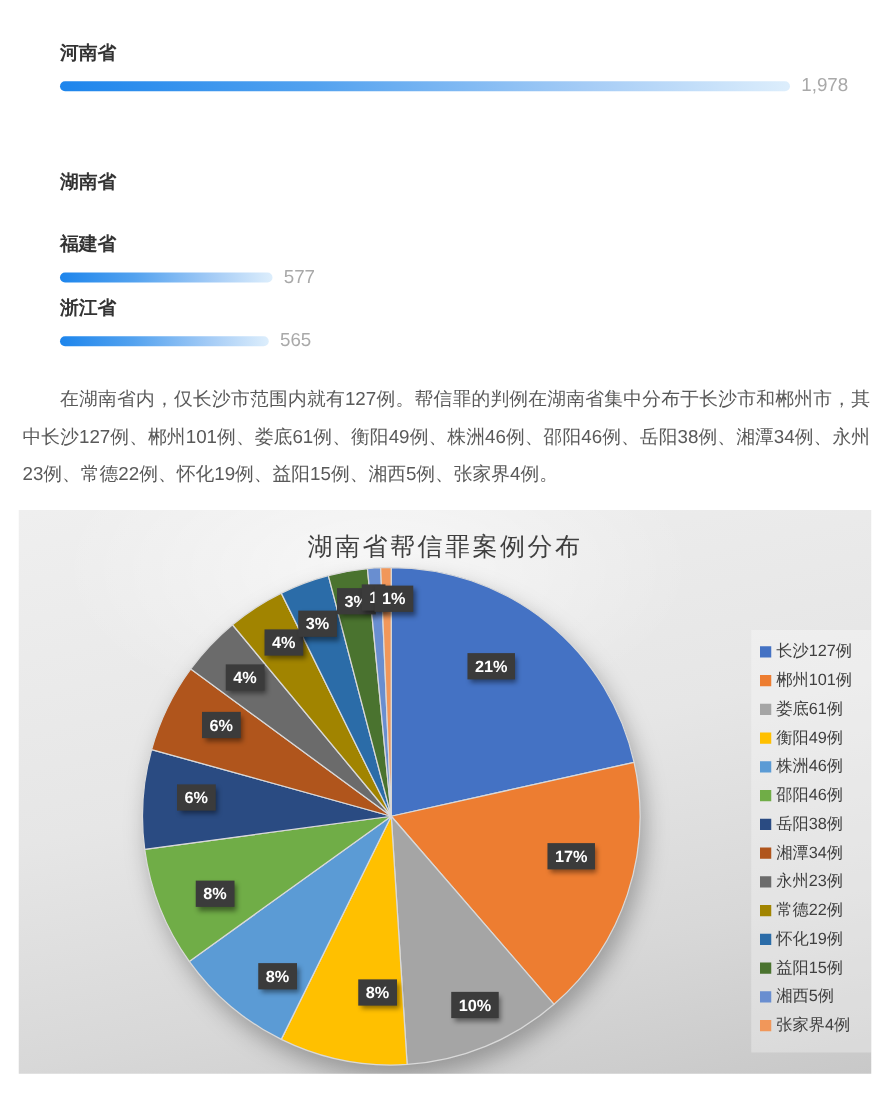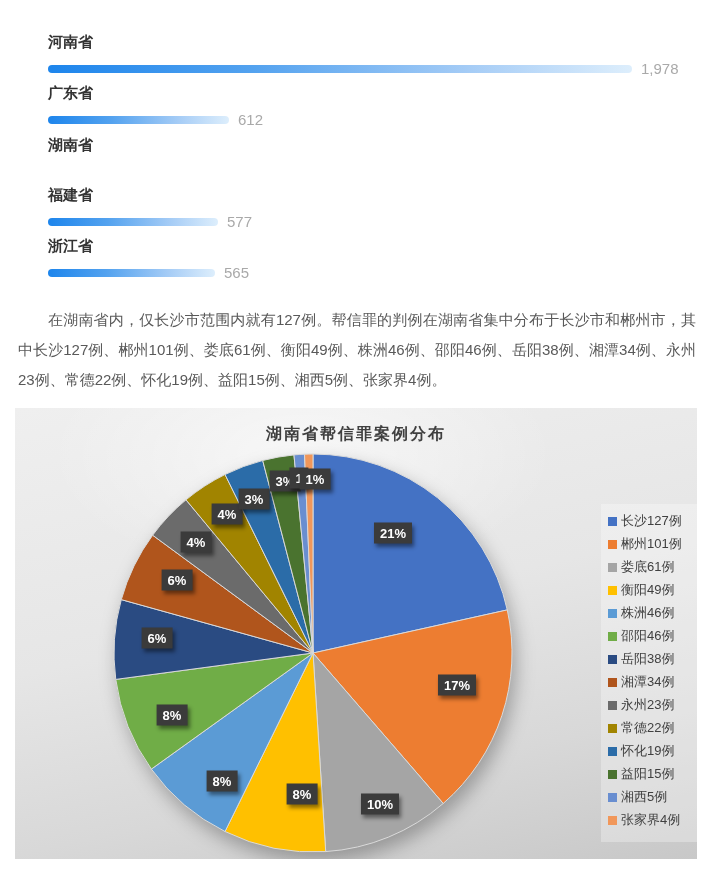--- a/index.html
+++ b/index.html
@@ -19,21 +19,21 @@
   .paragraph{position:absolute;left:18px;right:16px;top:305px;margin:0;
              font-size:15px;line-height:30px;color:#595959;
              text-indent:2em;text-align:justify;}
 
   
   .chart-panel{position:absolute;left:15px;top:408px;width:682px;height:451px;overflow:hidden;
     background:
       radial-gradient(ellipse 60% 45% at 42% 10%, rgba(255,255,255,0.60), rgba(255,255,255,0) 62%),
       linear-gradient(168deg,#efefef 0%,#e6e6e6 45%,#d8d8d8 75%,#c8c8c8 100%);}
   .chart-title{position:absolute;top:16px;left:0;width:100%;text-align:center;
-               font-size:16px;font-weight:bold;color:#3f3f3f;letter-spacing:2px;}
+               font-size:20px;font-weight:normal;color:#3f3f3f;letter-spacing:2px;}
   #pie-svg{position:absolute;left:78px;top:25px;
            filter:drop-shadow(4px 9px 9px rgba(0,0,0,0.28));}
   .pie-label{position:absolute;transform:translate(-50%,-50%);
              background:#3b3b3b;color:#ffffff;font-size:13px;font-weight:bold;
              padding:3px 6px;box-shadow:2px 3px 4px rgba(0,0,0,0.45);white-space:nowrap;}
   .legend{position:absolute;left:586px;top:96px;width:100px;padding:8px 0 8px 7px;
           background:rgba(255,255,255,0.30);}
   .legend-item{display:flex;align-items:center;margin-bottom:5px;}
   .legend-swatch{width:9px;height:9px;margin-right:4px;flex:0 0 9px;}
   .legend-label{font-size:13px;color:#404040;white-space:nowrap;}
@@ -42,27 +42,20 @@
 <body>
 
 <div class="page">
 
   <section class="bar-chart" id="bar-chart">
       <div class="bar-row" style="top: 33px;">
         <div class="bar-label">河南省</div>
         <div class="bar-line">
           <div class="bar" style="width: 584px;"></div>
           <span class="bar-value">1,978</span>
-        </div>
-      </div>
-      <div class="bar-row" style="top: 84px;">
-        <div class="bar-label">广东省</div>
-        <div class="bar-line">
-          <div class="bar" style="width: 181px;"></div>
-          <span class="bar-value">612</span>
         </div>
       </div>
       <div class="bar-row" style="top: 136px;">
         <div class="bar-label">湖南省</div>
       </div>
       <div class="bar-row" style="top: 186px;">
         <div class="bar-label">福建省</div>
         <div class="bar-line">
           <div class="bar" style="width: 170px;"></div>
           <span class="bar-value">577</span>

